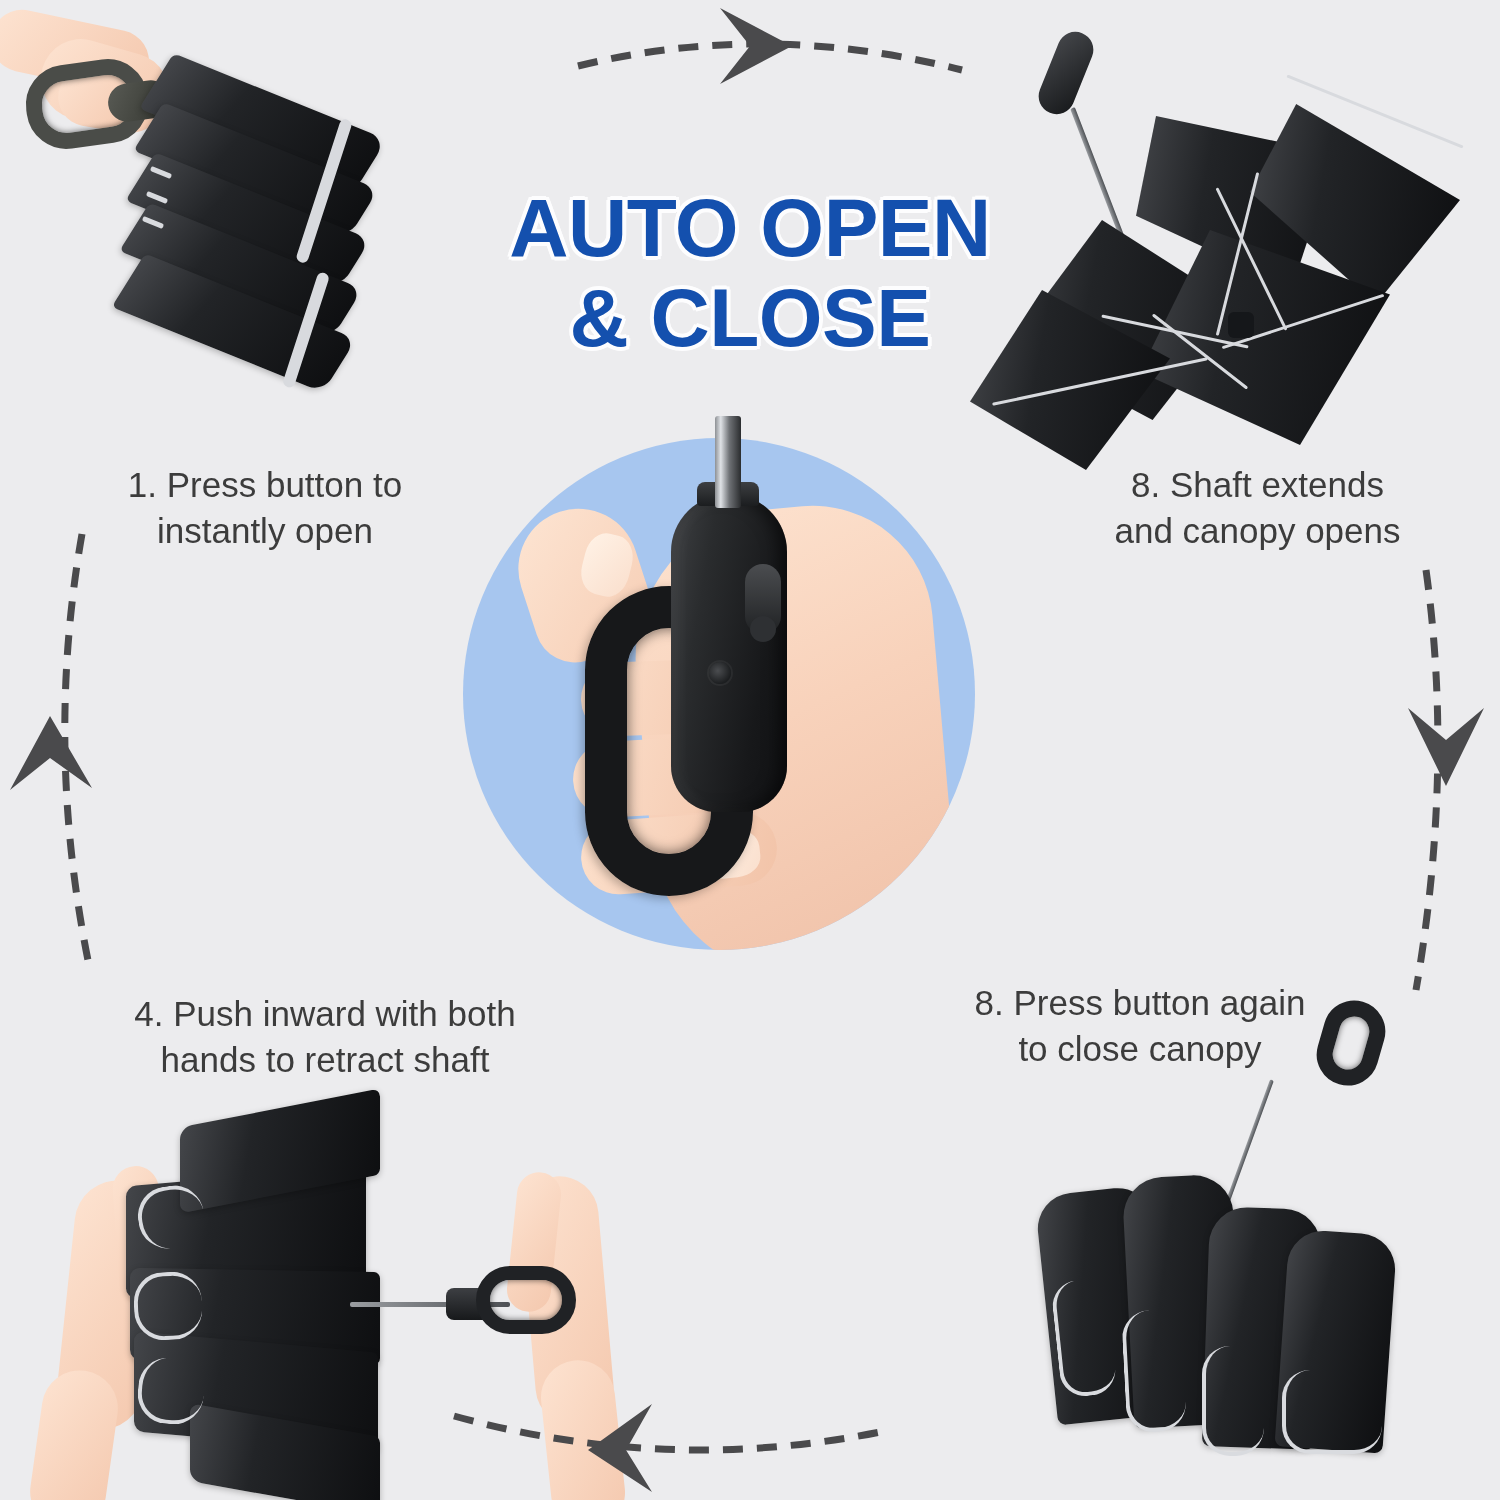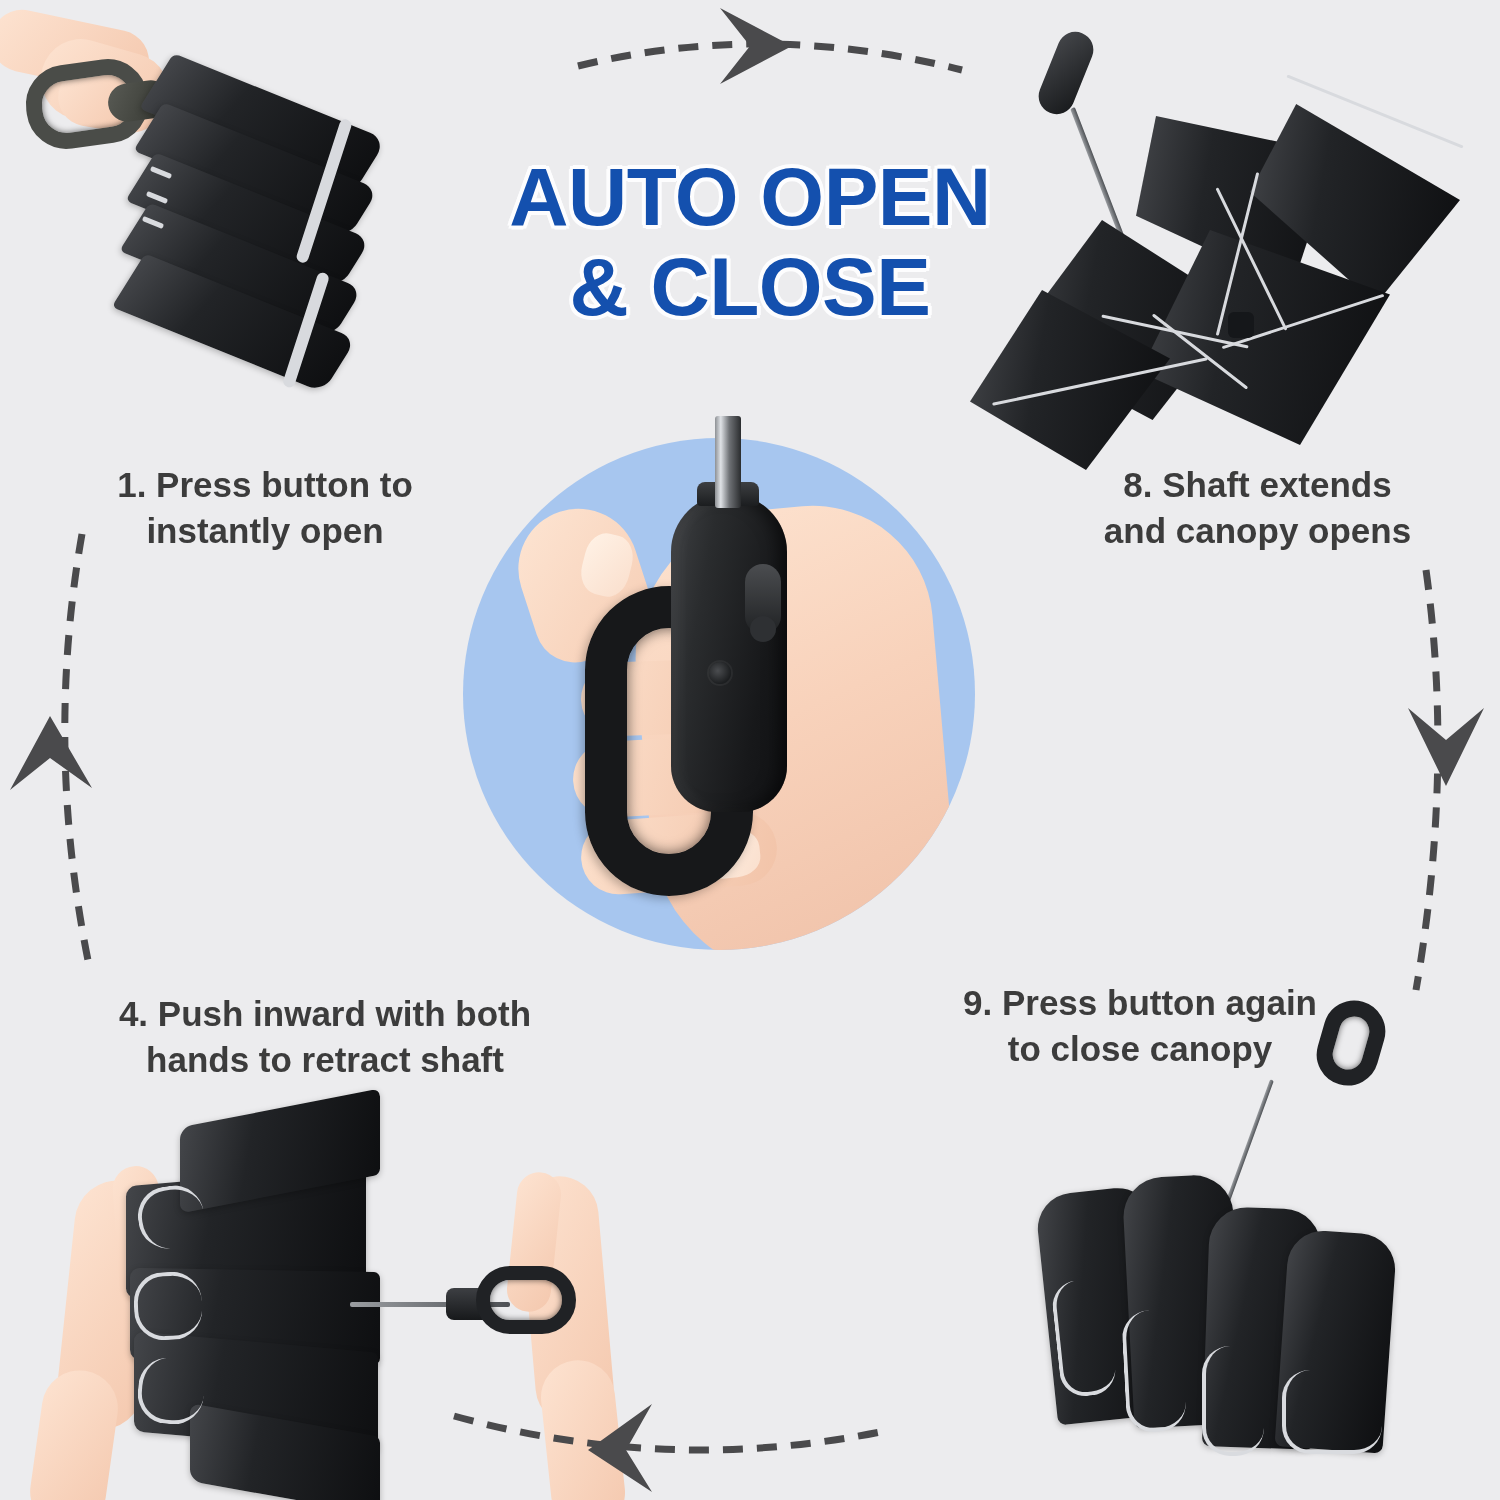--- a/index.html
+++ b/index.html
@@ -31,29 +31,30 @@
     display: block;
     font-size: 82px;
     font-weight: bold;
     letter-spacing: -0.5px;
     color: #1450ae;
     text-shadow:
       -3px -3px 0 #fdfdfe,  3px -3px 0 #fdfdfe,
       -3px  3px 0 #fdfdfe,  3px  3px 0 #fdfdfe,
        0px -4px 0 #fdfdfe,  0px  4px 0 #fdfdfe,
       -4px  0px 0 #fdfdfe,  4px  0px 0 #fdfdfe;
+    margin-top: 31px;
   }
   .title-line.second { margin-top: 6px; }
 
   
   .caption {
     position: absolute;
     color: #3c3c3c;
     font-size: 35px;
-    font-weight: bold;
+    font-weight: normal;
     line-height: 1.32;
     text-align: center;
     white-space: pre-line;
   }
   #caption-1 { left: 55px;  top: 462px;  width: 420px; }
   #caption-2 { left: 1035px;top: 462px;  width: 445px; }
   #caption-3 { left: 920px; top: 980px;  width: 440px; }
   #caption-4 { left: 85px;  top: 980px;  width: 480px; margin-top: 11px; }
 
   
@@ -288,21 +289,21 @@
     <div class="slat" style="left:26px; top:210px; width:116px; height:230px; border-radius:36px 36px 8px 8px; transform:rotate(-6deg);"></div>
     <div class="slat" style="left:108px; top:196px; width:110px; height:250px; border-radius:40px 40px 8px 8px; transform:rotate(-3deg);"></div>
     <div class="slat" style="left:186px; top:228px; width:112px; height:240px; border-radius:38px 38px 8px 8px; transform:rotate(2deg);"></div>
     <div class="slat" style="left:262px; top:252px; width:108px; height:218px; border-radius:36px 36px 8px 8px; transform:rotate(4deg);"></div>
 
     <div style="position:absolute; left:36px; top:300px; width:52px; height:112px; border:4px solid #d9dbdf; border-radius:26px 26px 26px 26px; border-top:none; border-right:none; transform:rotate(-6deg);"></div>
     <div style="position:absolute; left:104px; top:330px; width:56px; height:118px; border:4px solid #d9dbdf; border-radius:28px; border-top:none; border-right:none; transform:rotate(-3deg);"></div>
     <div style="position:absolute; left:182px; top:366px; width:58px; height:106px; border:4px solid #d9dbdf; border-radius:28px; border-top:none; border-right:none;"></div>
     <div style="position:absolute; left:262px; top:390px; width:96px; height:80px; border:4px solid #d9dbdf; border-radius:28px; border-top:none; border-right:none;"></div>
   </div>
-  <div class="caption" id="caption-3">9. Press button again
+  <div class="caption" id="caption-3">8. Press button again
 to close canopy</div>
 
   <div class="photo" style="left:30px; top:1080px; width:580px; height:420px;">
 
     <div class="skin" style="left:36px; top:100px; width:86px; height:250px; border-radius:44px; transform:rotate(6deg);"></div>
     <div class="skin" style="left:86px; top:86px; width:46px; height:140px; border-radius:24px; transform:rotate(-4deg);"></div>
     <div class="skin" style="left:6px; top:290px; width:76px; height:160px; border-radius:40px; transform:rotate(8deg);"></div>
 
     <div class="skin" style="left:498px; top:96px; width:78px; height:250px; border-radius:40px; transform:rotate(-5deg);"></div>
     <div class="skin" style="left:482px; top:92px; width:44px; height:140px; border-radius:24px; transform:rotate(6deg);"></div>

